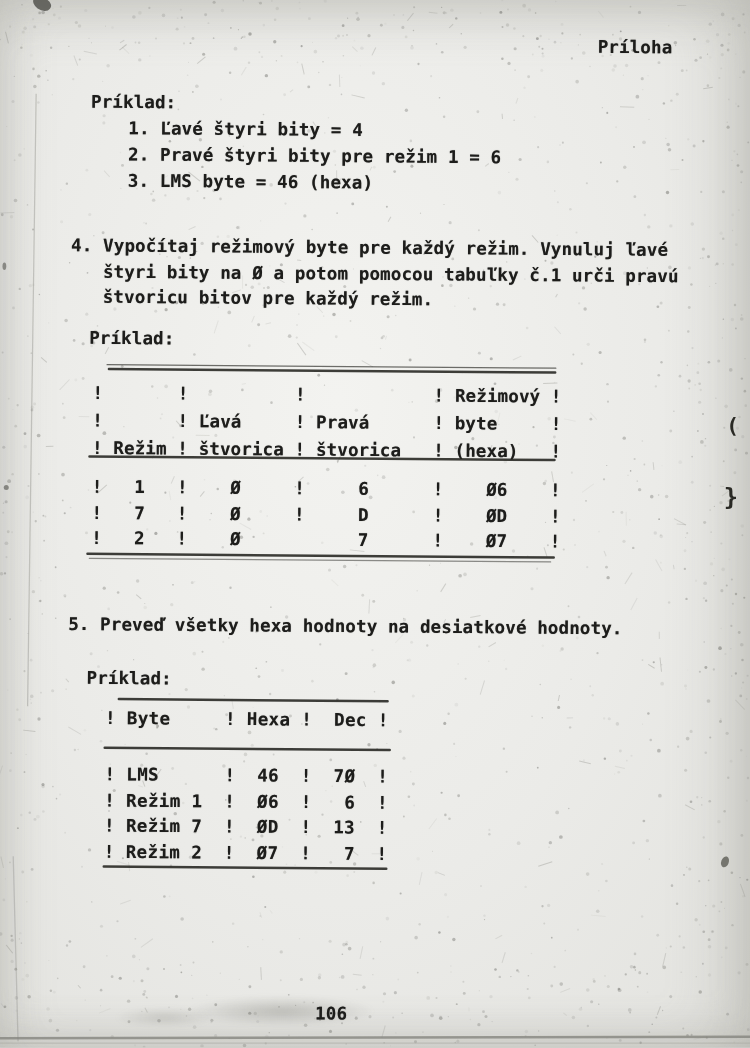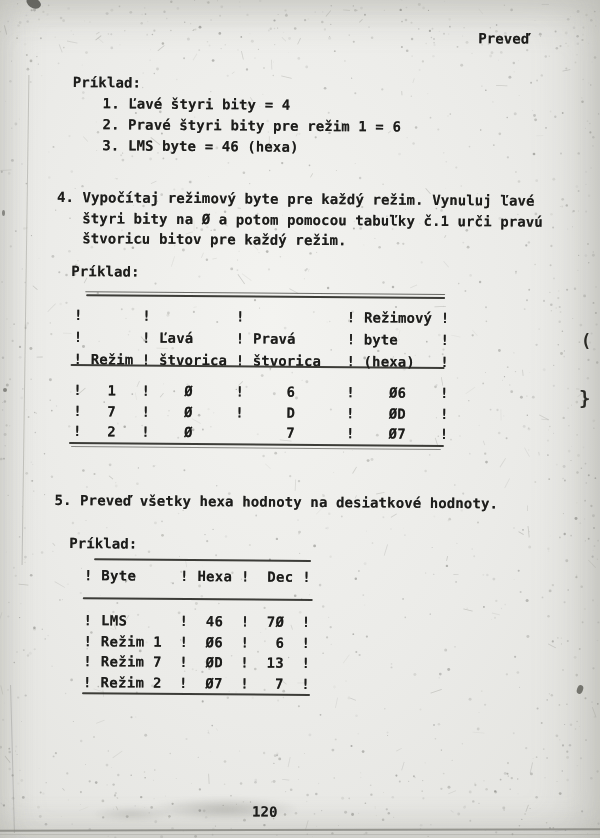--- a/index.html
+++ b/index.html
@@ -1515,21 +1515,21 @@
   <div class="mark" style="left:3px; top:388px; width:4px; height:4px; background:#50504a; opacity:.6; border-radius:50%;"></div>
   <div class="crease" style="left:25px; top:75px; height:490px; background:rgba(105,105,98,0.30); transform:rotate(0.8deg);"></div>
   <div class="crease" style="left:12px; top:685px; height:148px; background:rgba(105,105,98,0.25); transform:rotate(-1.5deg);"></div>
   <div class="smudge" style="left:150px; top:797px; width:150px; height:24px;
               background:radial-gradient(closest-side, rgba(100,100,92,0.30), rgba(100,100,92,0));"></div>
   <div class="smudge" style="left:92px; top:806px; width:80px; height:16px;
               background:radial-gradient(closest-side, rgba(100,100,92,0.20), rgba(100,100,92,0));"></div>
 
   <div class="content">
 
-    <div class="tw" style="left:478px; top:27px;">Preveď</div>
+    <div class="tw" style="left:478px; top:27px;">Príloha</div>
 
     <div class="tw" style="left:73px; top:74px;">Príklad:</div>
     <pre class="tw ex1-list" style="left:103px; top:93px;">1. Ľavé štyri bity = 4
 2. Pravé štyri bity pre režim 1 = 6
 3. LMS byte = 46 (hexa)</pre>
 
     <pre class="tw step4" style="left:58px; top:187px;">4. Vypočítaj režimový byte pre každý režim. Vynuluj ľavé
    štyri bity na Ø a potom pomocou tabuľky č.1 urči pravú
    štvoricu bitov pre každý režim.</pre>
 
@@ -1557,18 +1557,18 @@
       <div class="rule" style="left:98px; top:558px; width:217px;"></div>
       <pre class="tw t2-head" style="left:88px; top:567px;">! Byte     ! Hexa !  Dec !</pre>
       <div class="rule" style="left:87px; top:597px; width:230px; height:2.2px;"></div>
       <pre class="tw t2-body" style="left:88px; top:610px;">! LMS      !  46  !  7Ø  !
 ! Režim 1  !  Ø6  !   6  !
 ! Režim 7  !  ØD  !  13  !
 ! Režim 2  !  Ø7  !   7  !</pre>
       <div class="rule" style="left:87px; top:692px; width:228px;"></div>
     </div>
 
-    <div class="tw" style="left:258px; top:802px;">120</div>
+    <div class="tw" style="left:258px; top:802px;">106</div>
   </div>
 
   <div class="edge-line" style="top:829px; height:1.6px; background:#85857e; opacity:.8; transform:rotate(-0.12deg);"></div>
   <div class="edge-line" style="top:833.5px; height:1px; background:#a8a8a0; opacity:.5;"></div>
 </div>
 
 </body></html>

